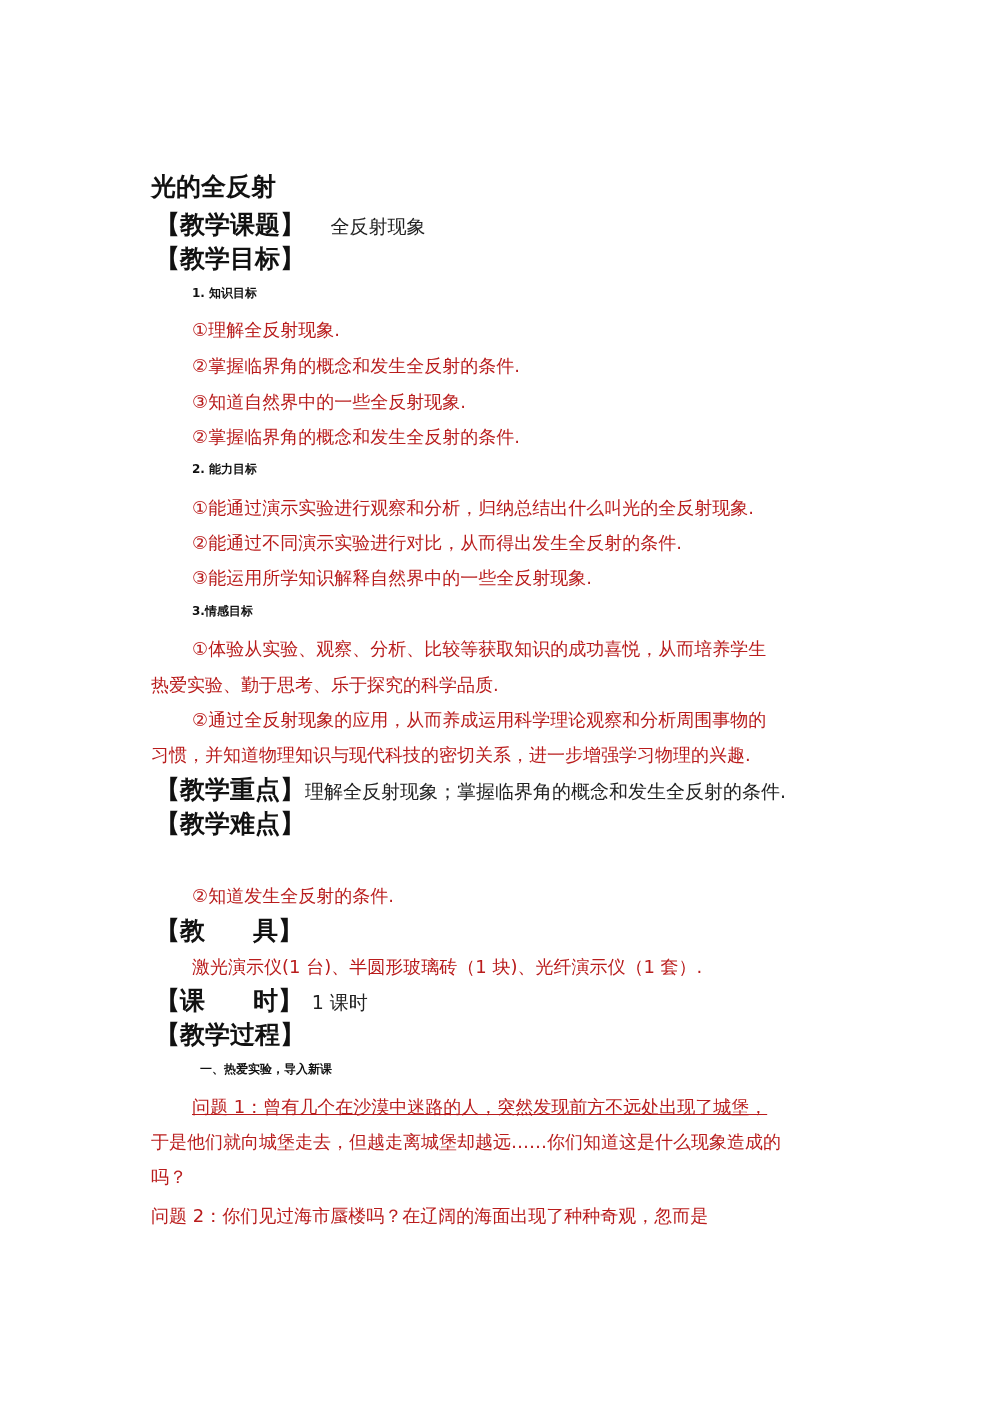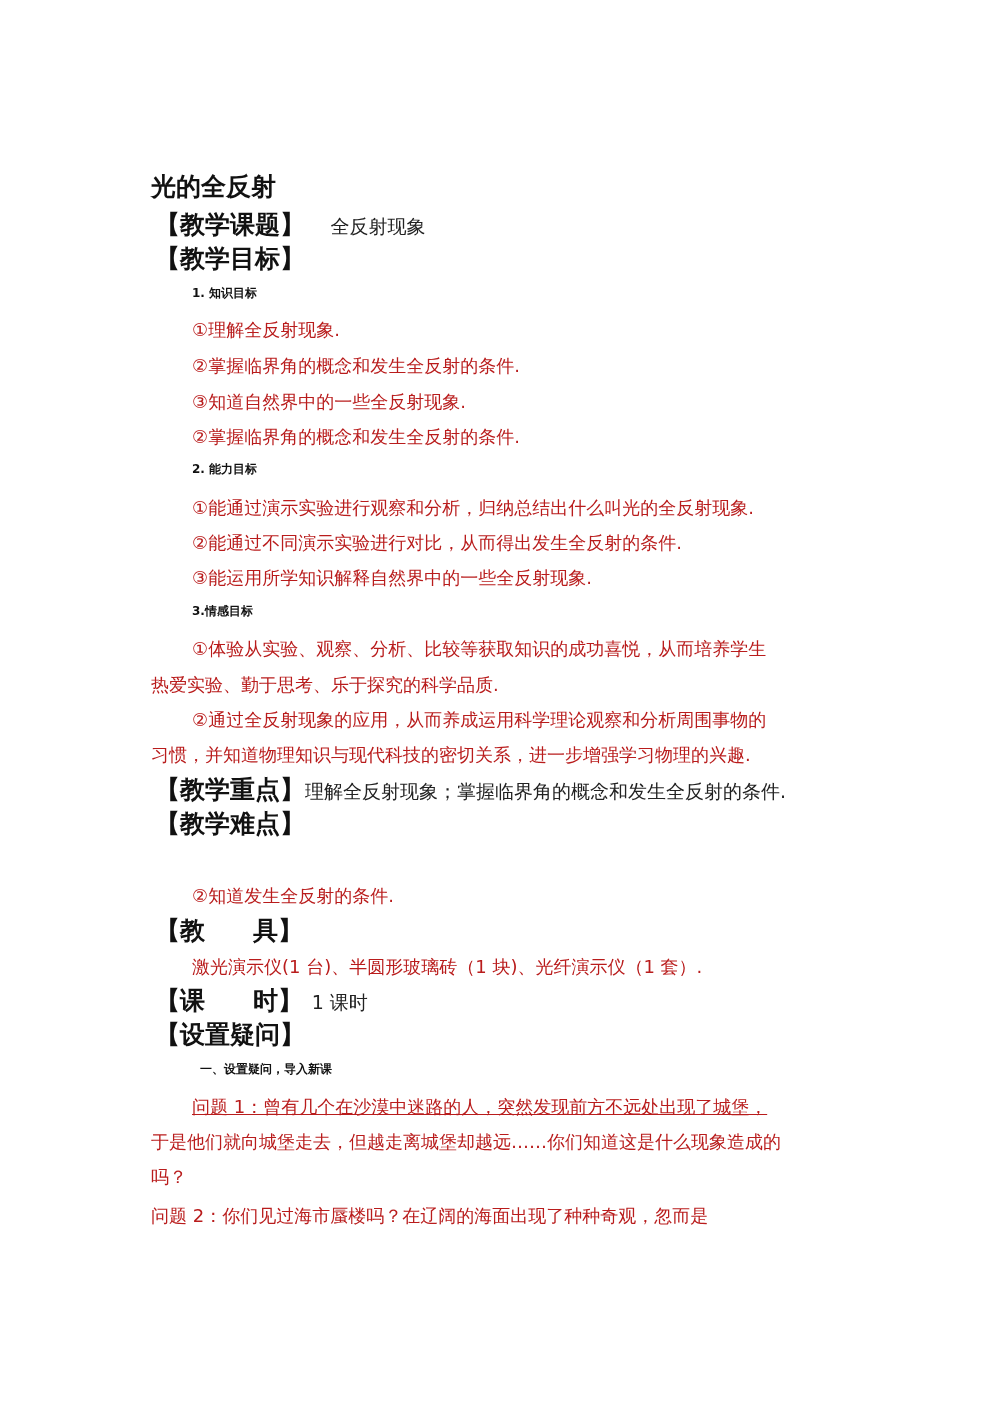--- a/index.html
+++ b/index.html
@@ -58,21 +58,21 @@
   <div class="line h" style="top:871px;">
     <span>【教</span><span class="spc" style="width:48px;"></span><span>具】</span>
   </div>
   <div class="line body ind1" style="top:911px;text-align:center;">激光演示仪(1 台)、半圆形玻璃砖（1 块)、光纤演示仪（1 套）.</div>
 
   <div class="line h" style="top:941px;">
     <span>【课</span><span class="spc" style="width:48px;"></span><span>时】</span>
     <span class="val">1 课时</span>
   </div>
 
-  <div class="line h" style="top:975px;">【设置疑问】</div>
+  <div class="line h" style="top:975px;">【教学过程】</div>
 
-  <div class="line sub" style="top:1016px; left:200px;">一、设置疑问，导入新课</div>
+  <div class="line sub" style="top:1016px; left:200px;">一、热爱实验，导入新课</div>
   <div class="line body ind1" style="top:1051px;text-decoration:underline;">问题 1：曾有几个在沙漠中迷路的人，突然发现前方不远处出现了城堡，</div>
   <div class="line body ind0" style="top:1086px;">于是他们就向城堡走去，但越走离城堡却越远……你们知道这是什么现象造成的</div>
   <div class="line body ind0" style="top:1121px;">吗？</div>
   <div class="line body ind0" style="top:1160px;">问题 2：你们见过海市蜃楼吗？在辽阔的海面出现了种种奇观，忽而是</div>
 
 </div>
 
 </body></html>

